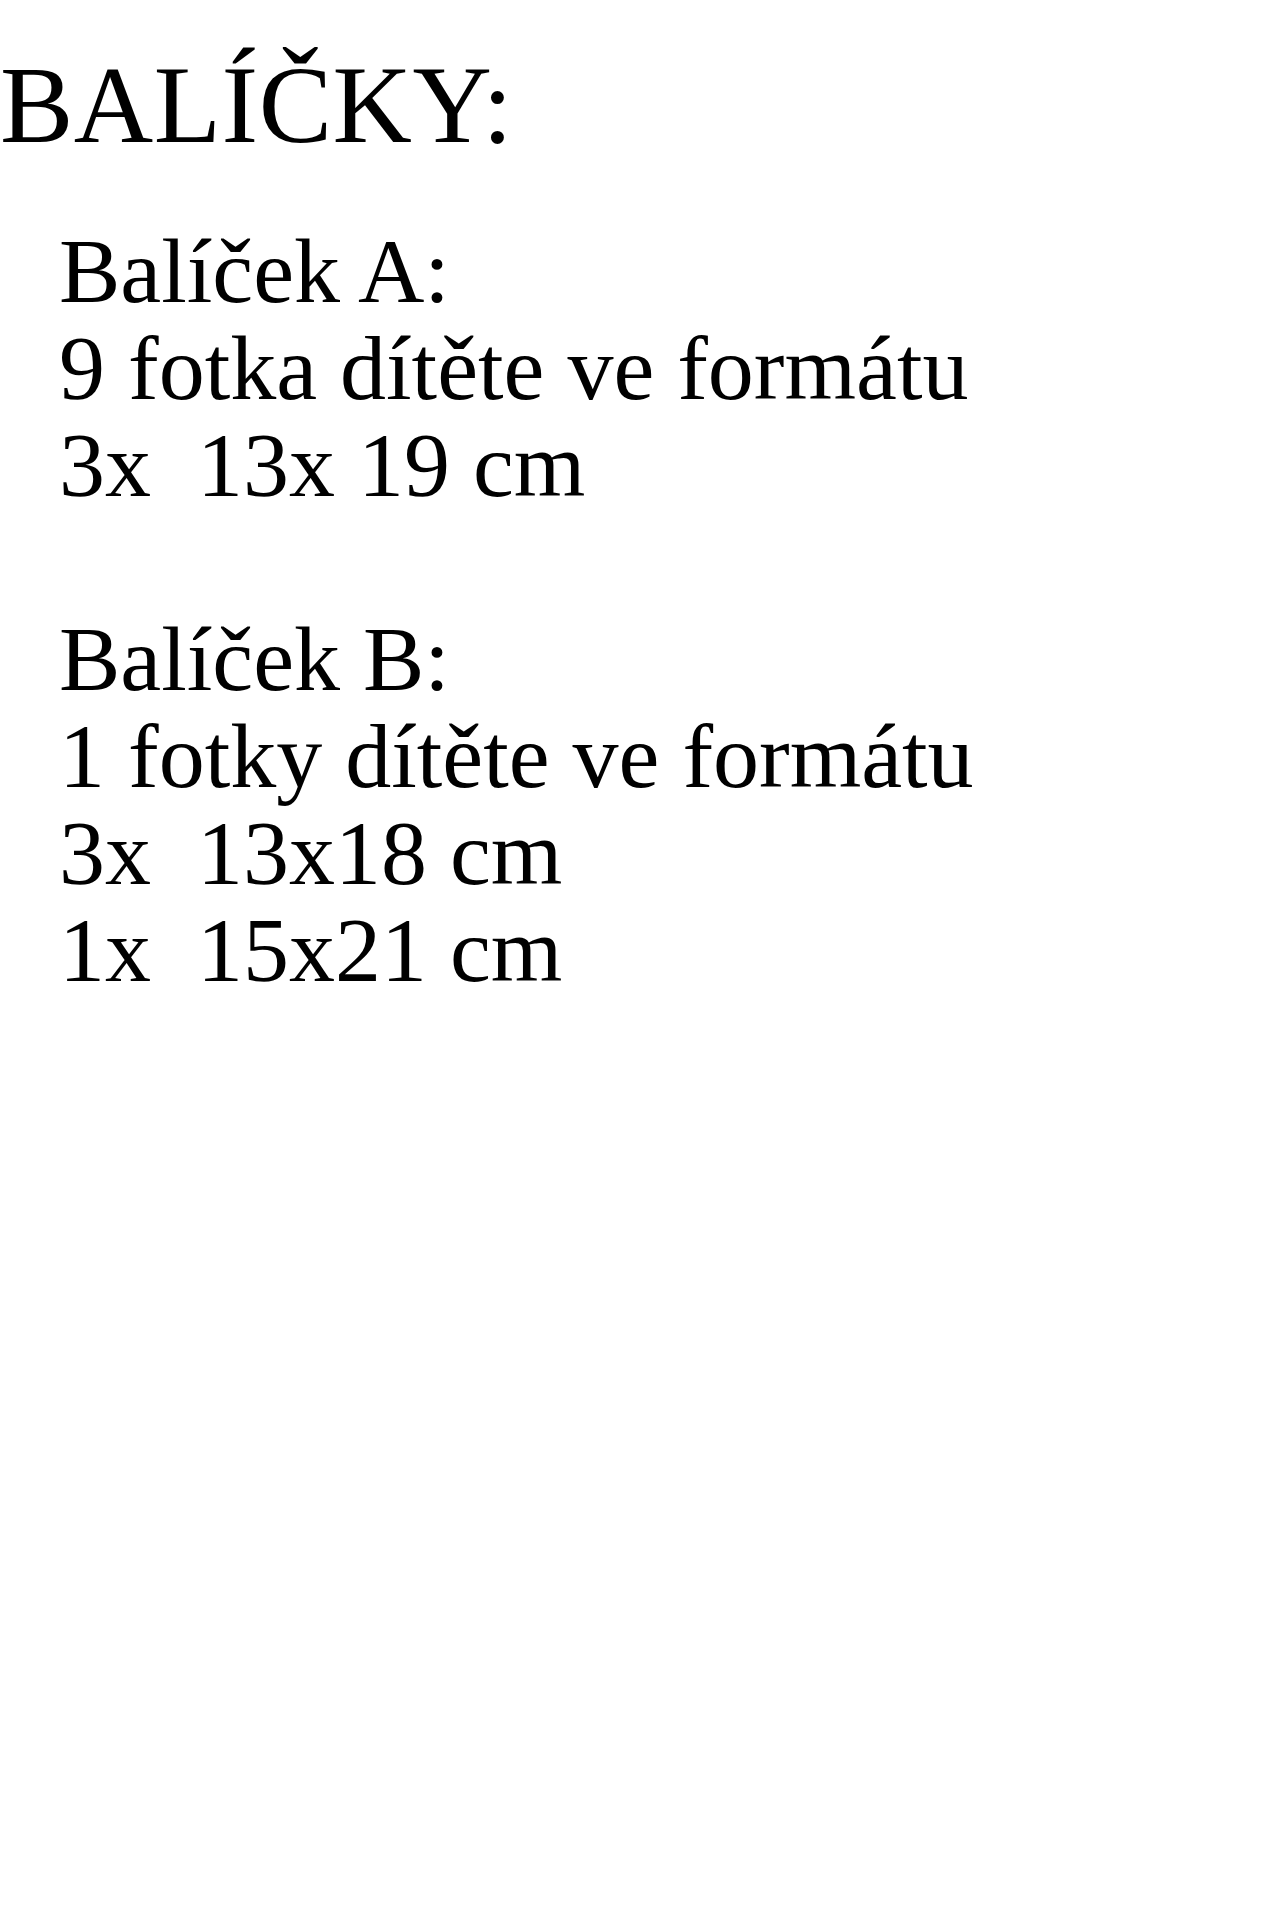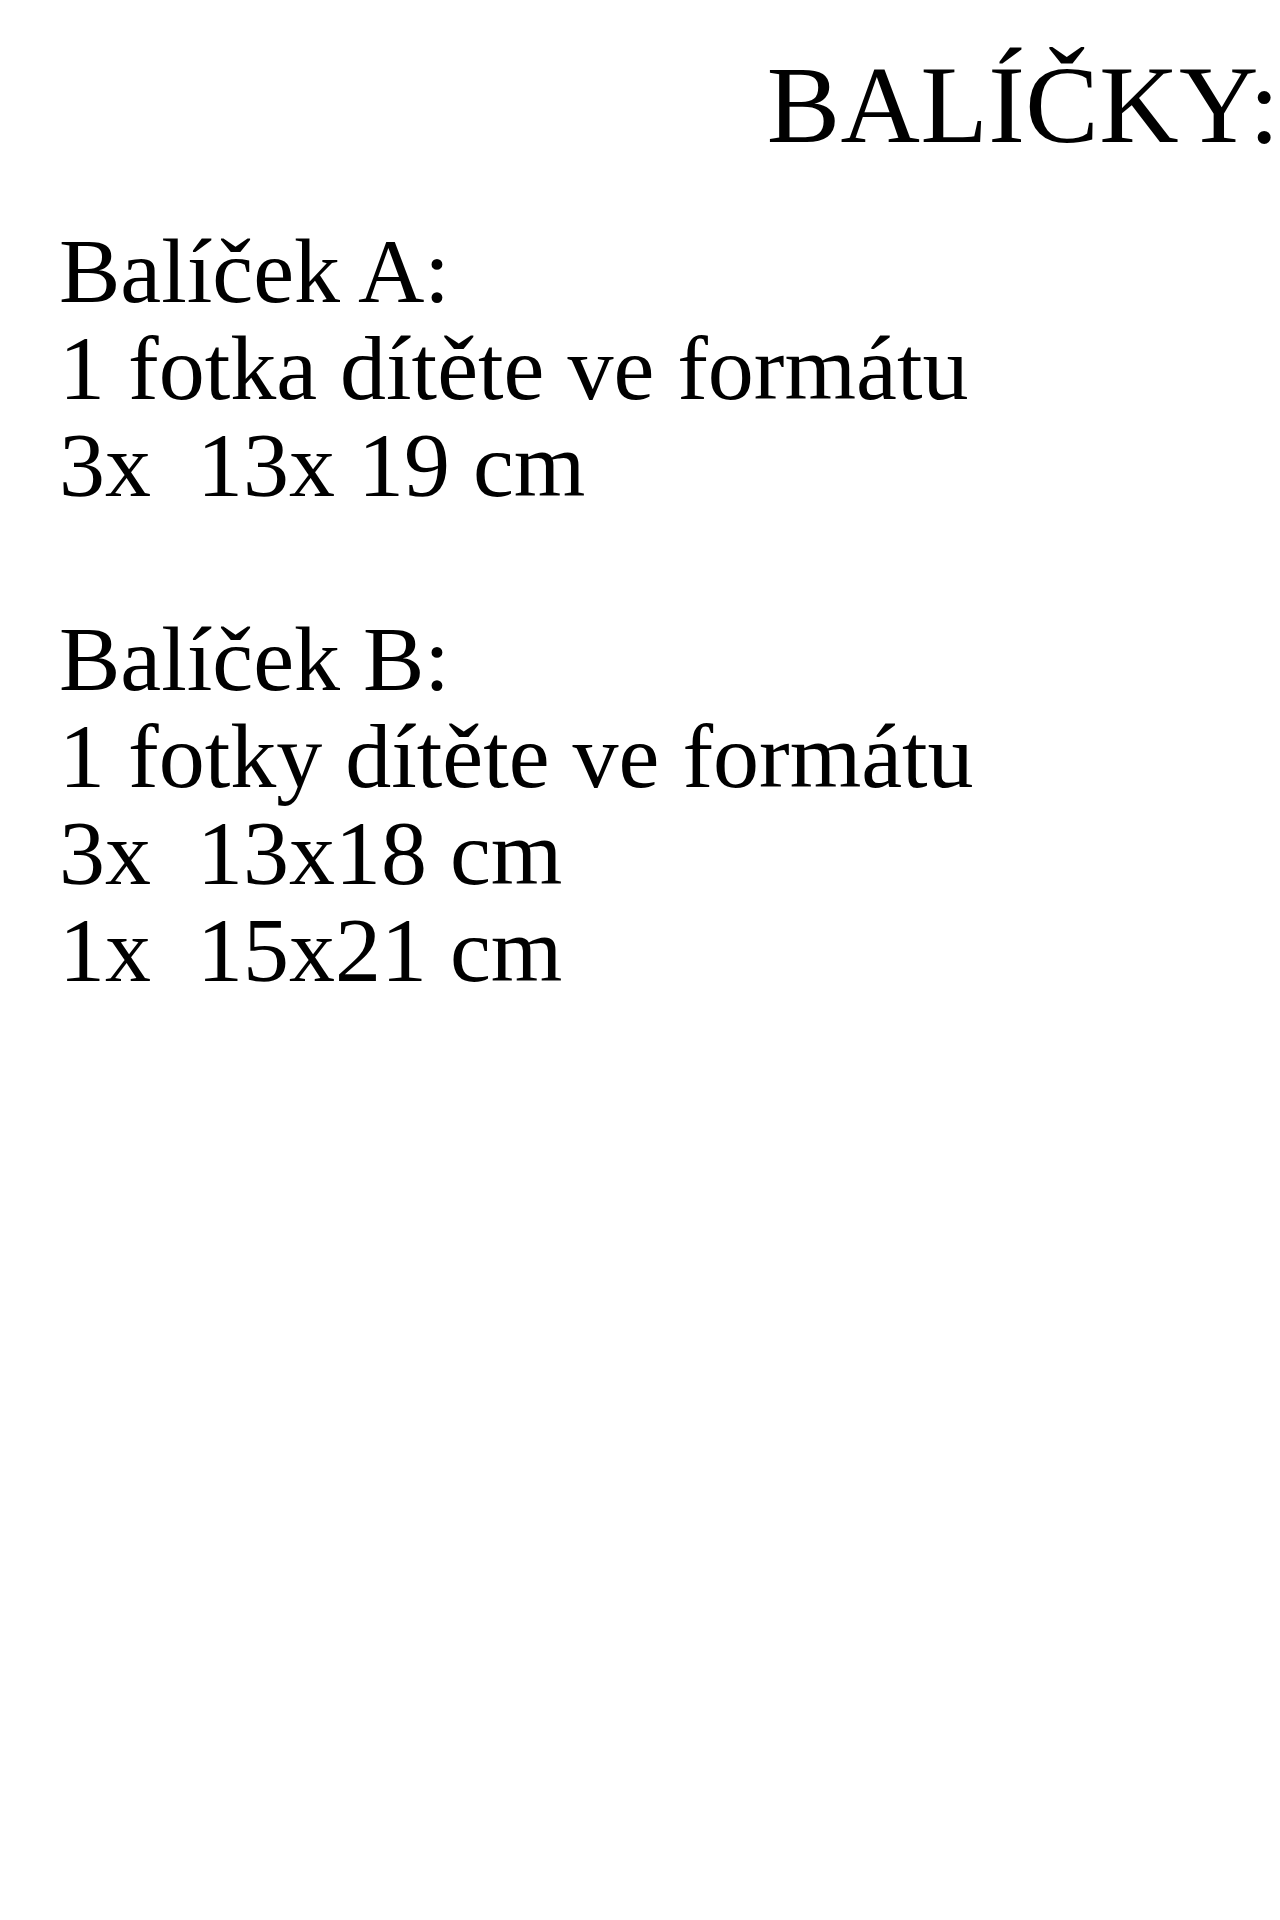--- a/index.html
+++ b/index.html
@@ -17,21 +17,21 @@
   .page {
     position: relative;
     width: 1280px;
     height: 1920px;
   }
   .title {
     margin: 30px 0 0 0;
     font-size: 110px;
     line-height: 150px;
     font-weight: 400;
-    text-align: right;
+    text-align: left;
     letter-spacing: 0.5px;
     white-space: pre;
   }
   .body-text {
     margin-top: 43px;
     padding-left: 59px;
   }
   .line {
     font-size: 92px;
     line-height: 97px;
@@ -47,21 +47,21 @@
 <body>
 
 <div class="page">
 
   <h1 class="title">BALÍČKY:</h1>
 
   <div class="body-text">
 
     <div class="line">Balíček A:</div>
 
-    <div class="line">1 fotka dítěte ve formátu</div>
+    <div class="line">9 fotka dítěte ve formátu</div>
 
     <div class="line">3x  13x 19 cm</div>
 
 
     <div class="line gap">Balíček B:</div>
 
     <div class="line">1 fotky dítěte ve formátu</div>
 
     <div class="line">3x  13x18 cm</div>
 

